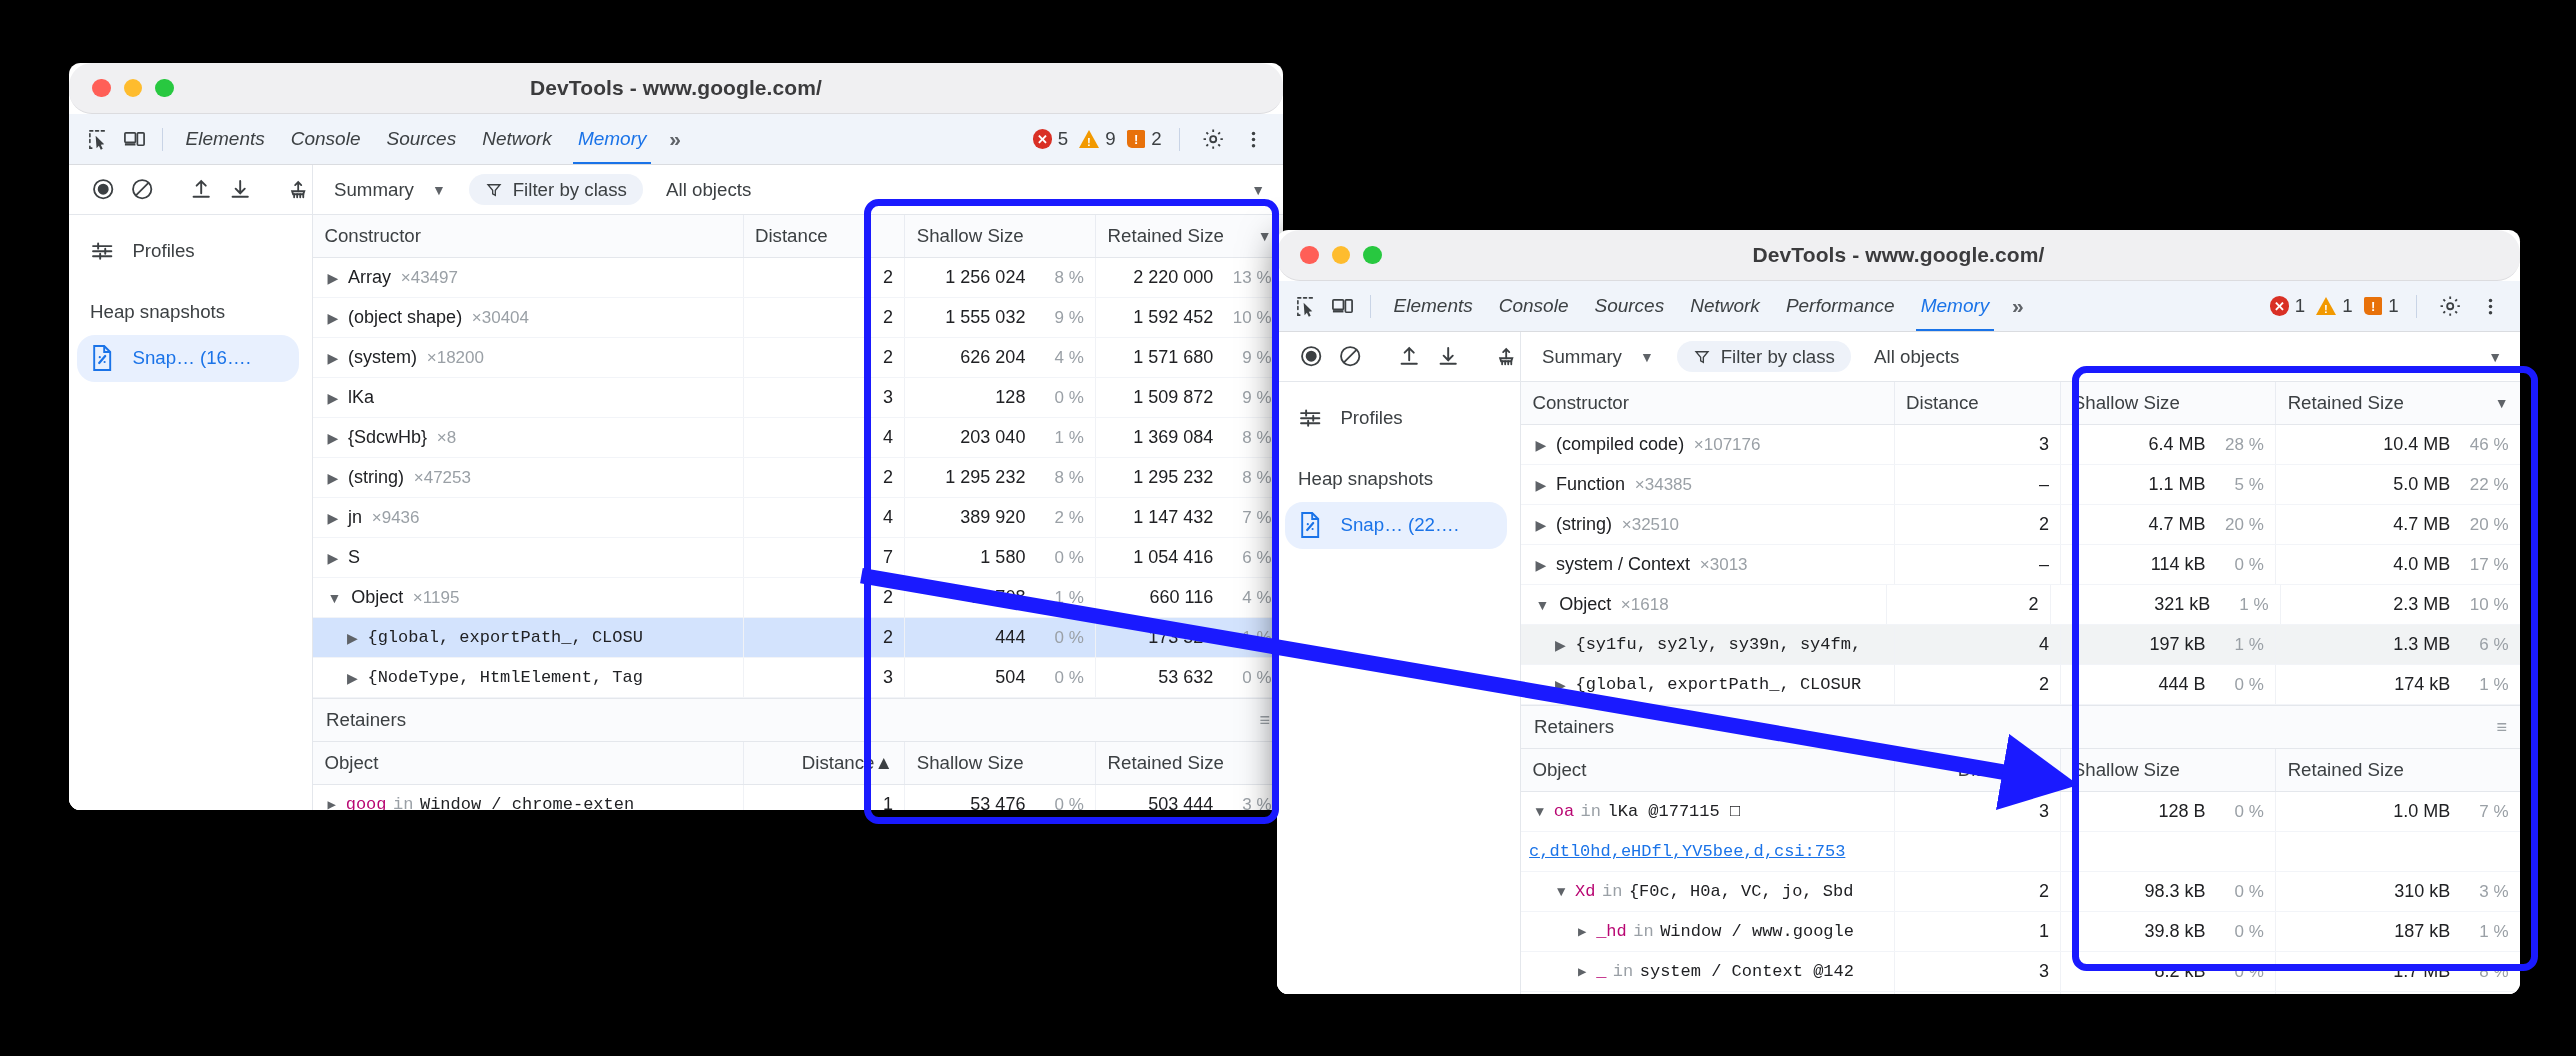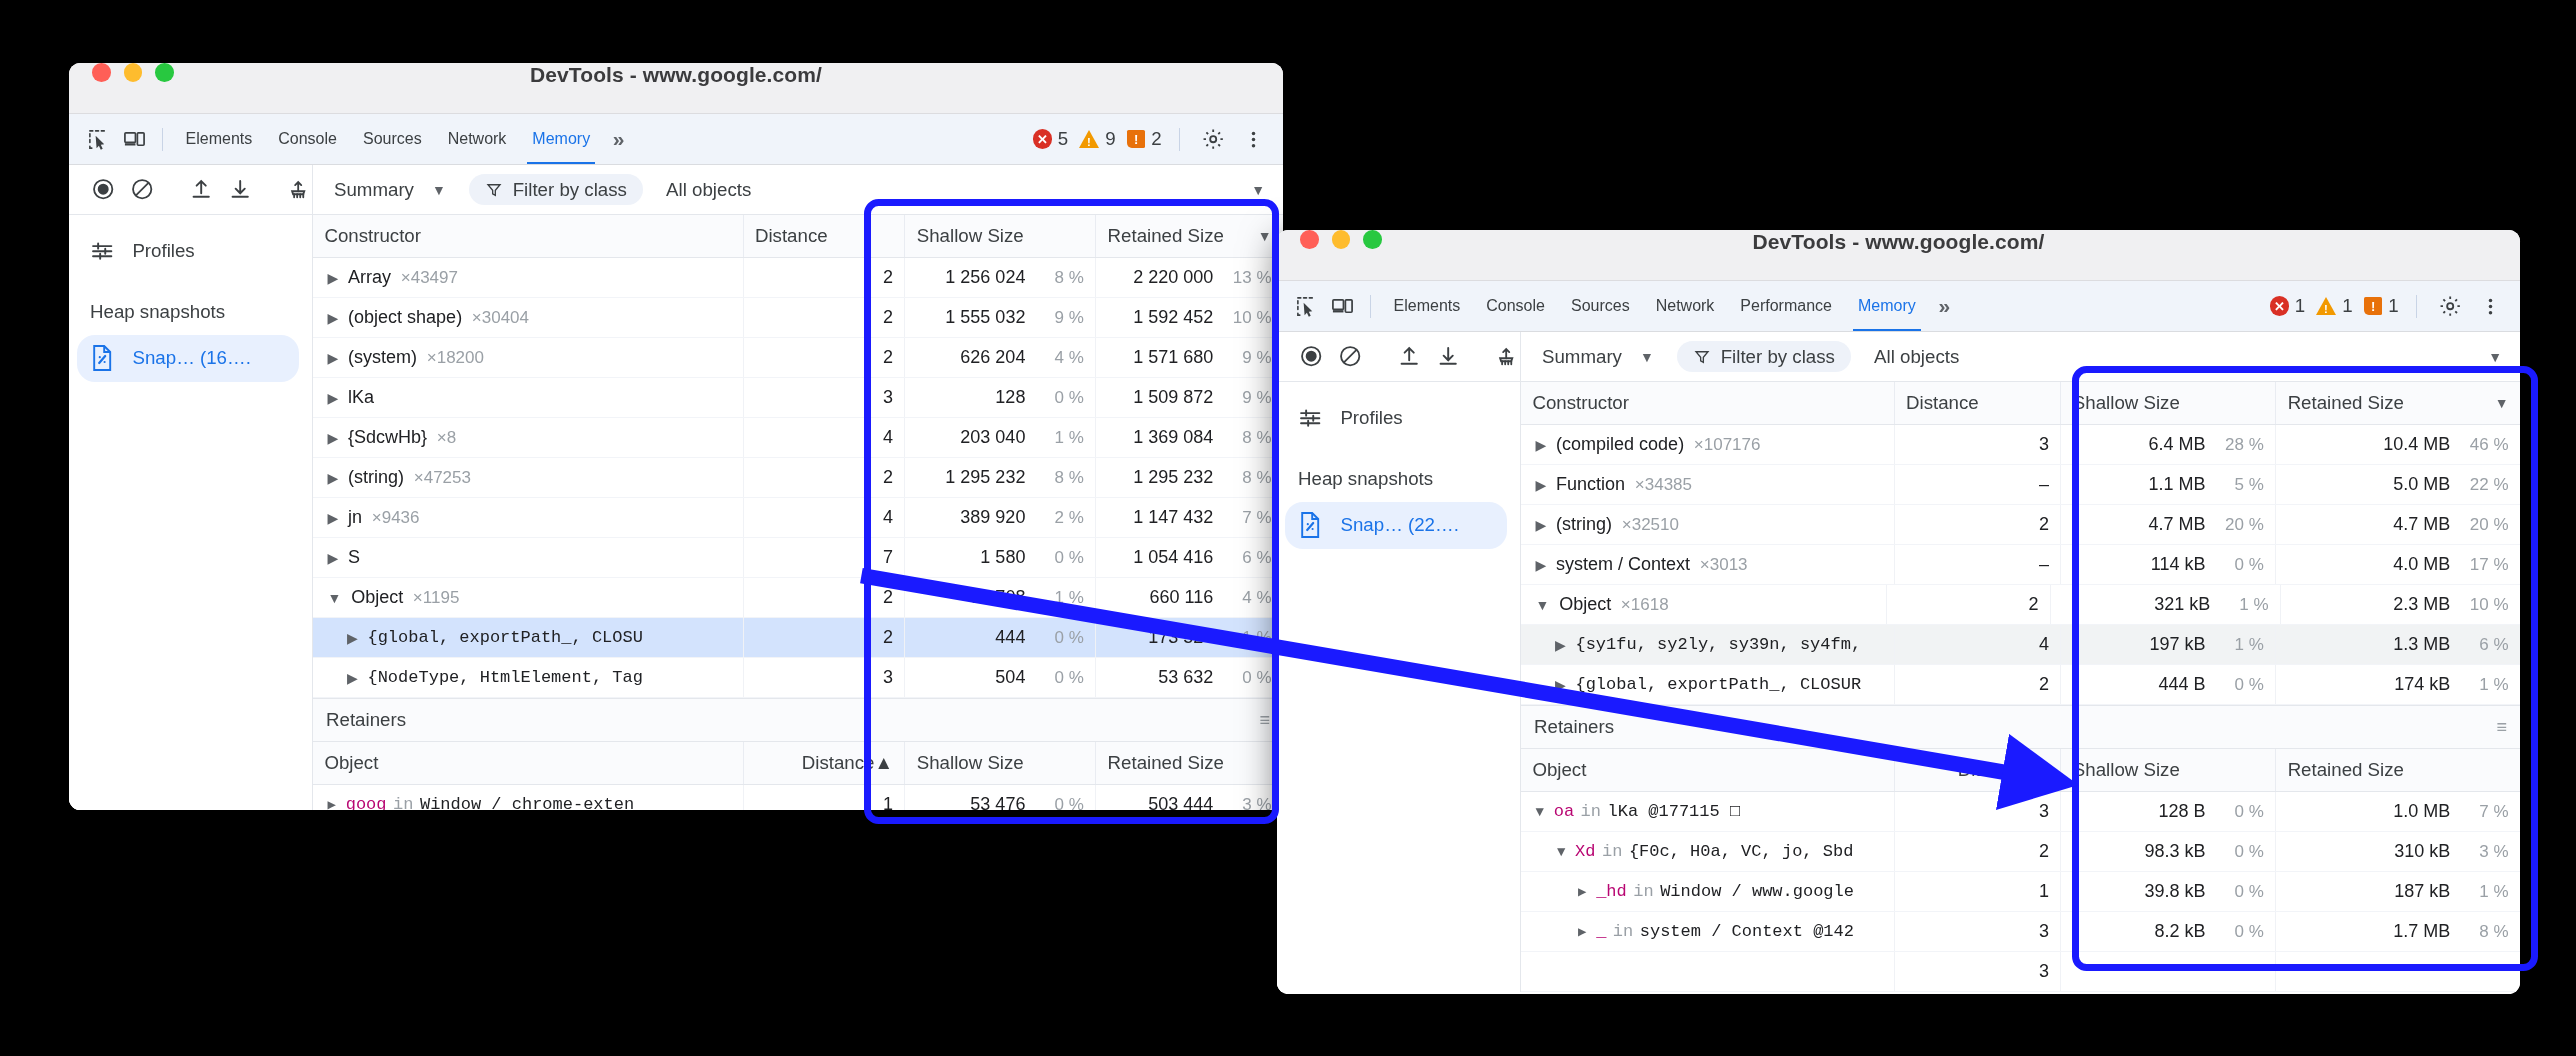--- a/index.html
+++ b/index.html
@@ -3,35 +3,35 @@
 <meta charset="utf-8">
 <style>
   html,body{margin:0;padding:0;background:#000;}
   body{width:2576px;height:1056px;position:relative;overflow:hidden;
        font-family:"Liberation Sans",sans-serif;-webkit-font-smoothing:antialiased;}
 
   
   .window{position:absolute;background:#fff;border-radius:11.4px;overflow:hidden;
           box-shadow:0 8.1px 36px rgba(0,0,0,.55);}
   .titlebar{height:50px;background:#f0f0f2;border-bottom:0.8px solid #dcdcdf;
-            display:flex;position:relative;}
+            display:flex;align-items:center;position:relative;border-radius:23px;}
   .traffic{display:flex;gap:13px;padding-left:23px;}
   .tl{width:18.7px;height:18.7px;border-radius:50%;}
   .tl.r{background:#ff5f57;}.tl.y{background:#febc2e;}.tl.g{background:#28c840;}
   .wtitle{position:absolute;left:0;right:0;text-align:center;font-size:21px;
           font-weight:700;color:#3b3b3d;letter-spacing:0.1px;pointer-events:none;}
 
   
   .tabstrip{height:50px;background:#f0f4fa;border-bottom:0.8px solid #dadce0;
             display:flex;align-items:center;padding:0 11.4px;gap:0;}
   .icobtn{width:36px;height:36px;display:flex;align-items:center;justify-content:center;
           border-radius:4.9px;flex:0 0 auto;}
   .vdiv{width:0.8px;height:23px;background:#c9d4e6;margin:0 9.7px;flex:0 0 auto;}
-  .tab{font-size:16px;color:#3c4043;padding:0 13px;height:50px;display:flex;
-       align-items:center;white-space:nowrap;position:relative;}
+  .tab{font-size:19px;color:#3c4043;padding:0 13px;height:50px;display:flex;
+       align-items:center;white-space:nowrap;position:relative;font-style:italic;}
   .tab.active{color:#1a73e8;font-weight:500;}
   .tab.active:after{content:"";position:absolute;left:8.1px;right:8.1px;bottom:0;height:2.4px;
                     background:#1a73e8;}
   .chev{font-size:21px;color:#5f6368;padding:0 9.7px;font-weight:600;}
   .counters{display:flex;align-items:center;gap:4.9px;margin-left:auto;font-size:18.7px;color:#3c4043;}
   .cbadge{display:flex;align-items:center;gap:5.7px;padding:0 3.2px;}
   .errdot{width:19.5px;height:19.5px;border-radius:50%;background:#d93025;color:#fff;font-size:13px;
           display:flex;align-items:center;justify-content:center;font-weight:700;line-height:1;}
   .warntri{width:0;height:0;border-left:10.6px solid transparent;border-right:10.6px solid transparent;
            border-bottom:18.7px solid #f29900;position:relative;}
@@ -726,20 +726,28 @@
             <div class="gc num" style="width:215px">
               <span>128 B</span>
               <span class="pct">0 %</span>
             </div>
             <div class="gc num" style="width:244px;border-right:none">
               <span>1.0 MB</span>
               <span class="pct">7 %</span>
             </div>
           </div>
           <div class="grow">
+            <div class="gc mono" style="width:374px;padding-left:8.1px">
+              <span class="link">c,dtl0hd,eHDfl,YV5bee,d,csi:753</span>
+            </div>
+            <div class="gc" style="width:167px"></div>
+            <div class="gc" style="width:215px"></div>
+            <div class="gc" style="width:244px;border-right:none"></div>
+          </div>
+          <div class="grow">
             <div class="gc mono" style="width:374px;padding-left:36px">
               <span class="tri">▼</span>
               <span class="key">Xd</span>
               <span class="kw" style="margin:0 6.5px">in</span>
               <span class="">{F0c, H0a, VC, jo, Sbd</span>
             </div>
             <div class="gc num" style="width:167px">2</div>
             <div class="gc num" style="width:215px">
               <span>98.3 kB</span>
               <span class="pct">0 %</span>

